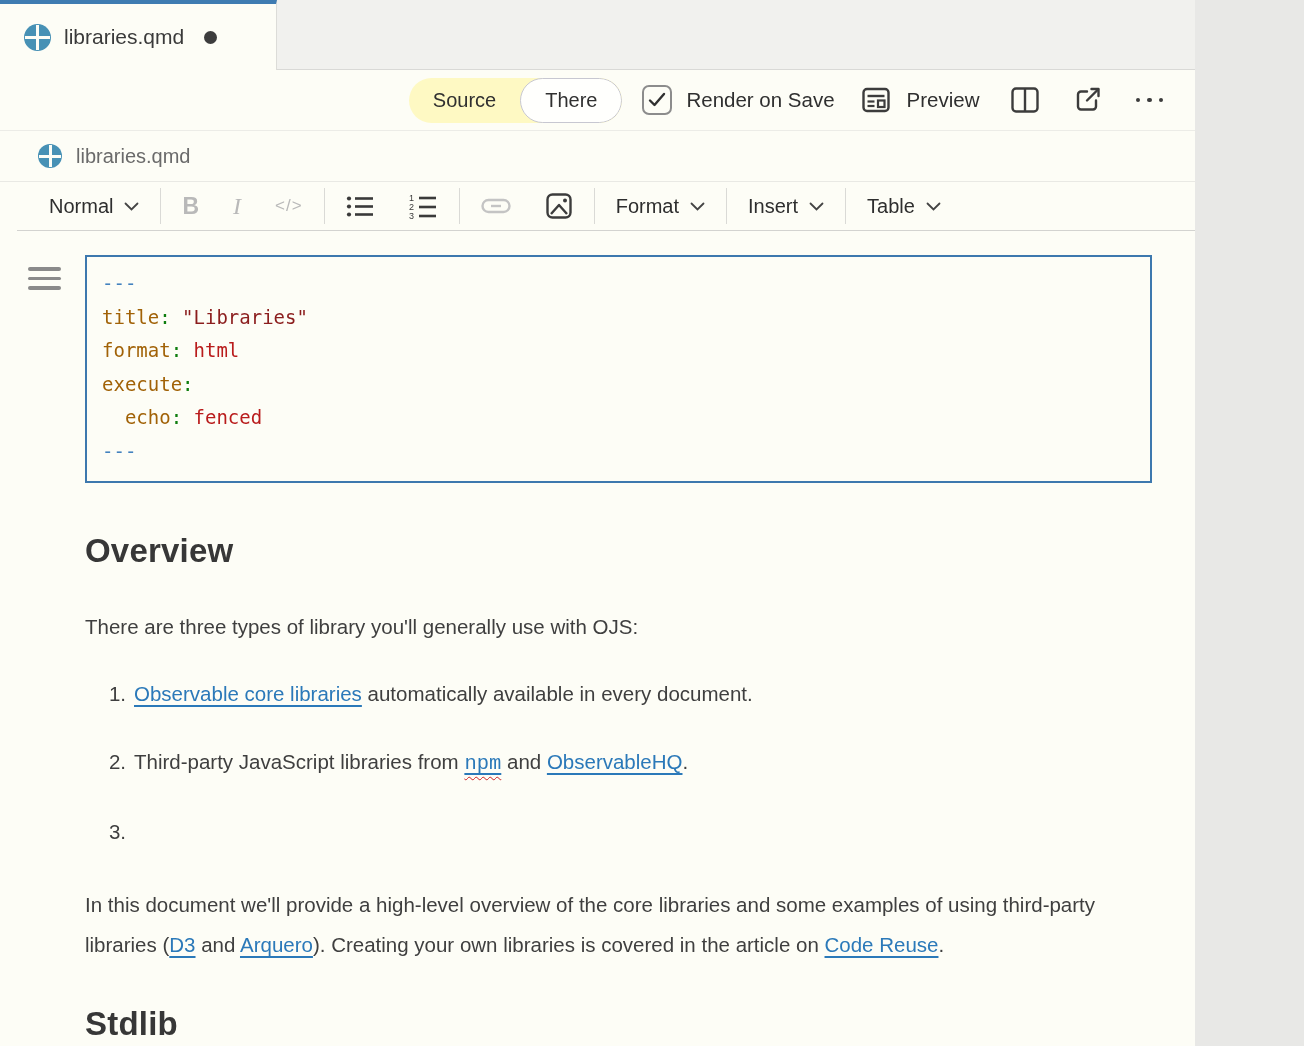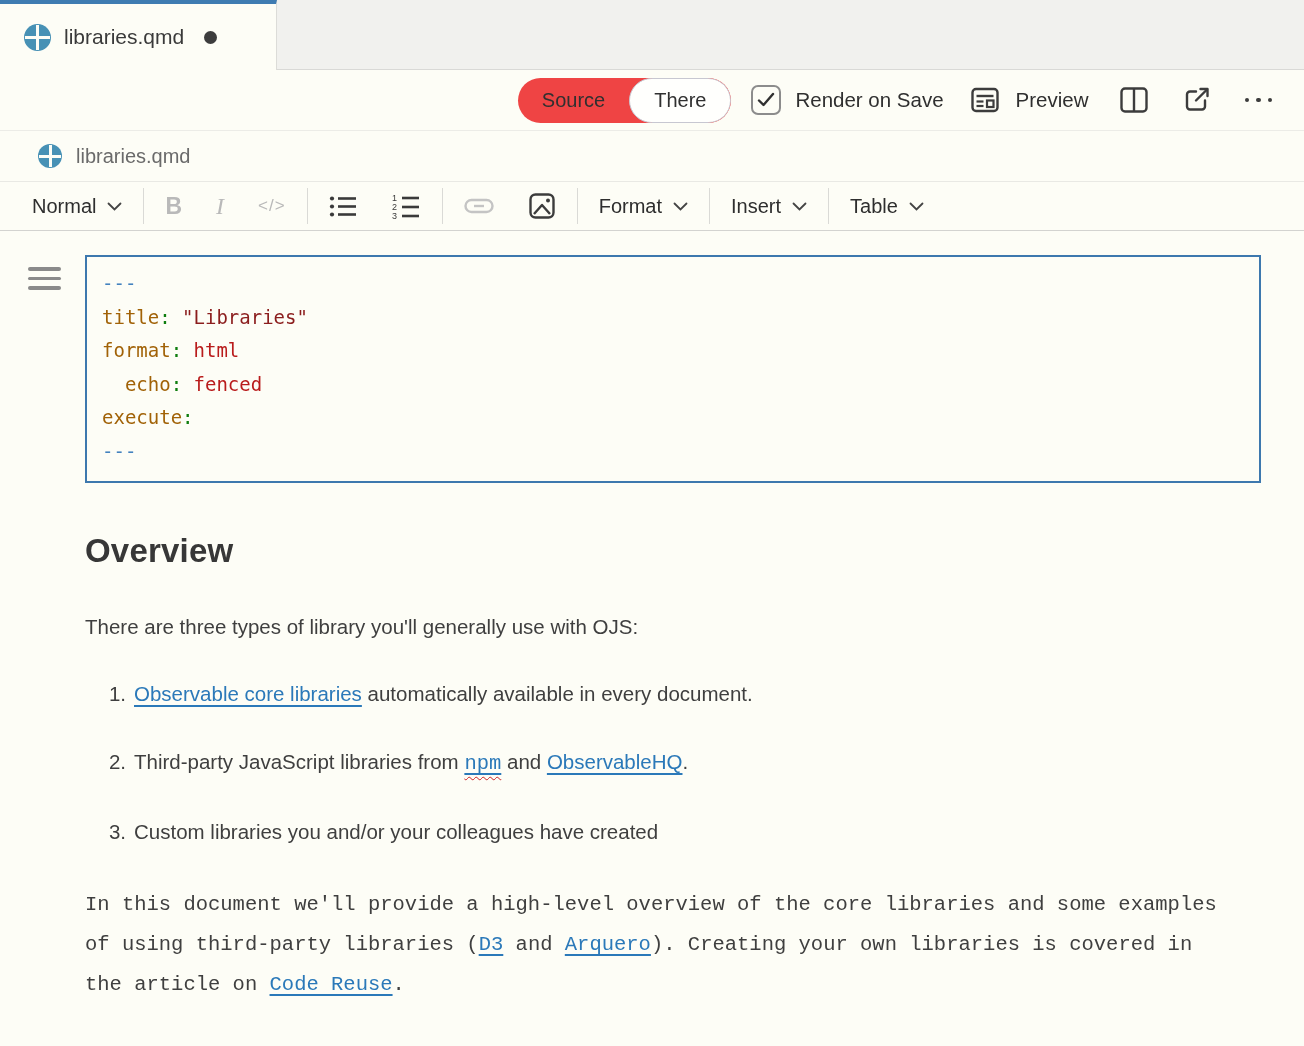--- a/index.html
+++ b/index.html
@@ -1,18 +1,18 @@
 <!DOCTYPE html>
 <html><head>
 <meta charset="utf-8">
 <style>
   * { margin:0; padding:0; box-sizing:border-box; }
   html,body { background:#e8e8e6; }
   .app {
-    position:relative; width:1304px; height:1046px; overflow:hidden;
+    position:relative; width:1195px; height:1046px; overflow:hidden;
     background:#fdfdf6; font-family:"Liberation Sans", sans-serif; color:#3f3f3f;
   }
 
   
   .tabbar { display:flex; height:70px; }
   .tab {
     width:277px; display:flex; align-items:center; gap:13px;
     padding-left:24px; background:#fdfdf6;
     border-top:4px solid #3f7cb2; border-right:1px solid #dcdcd8;
   }
@@ -25,21 +25,21 @@
   .quarto-icon::after  { content:""; position:absolute; top:1px; bottom:1px; left:50%; width:3px; margin-left:-1.5px; background:#fdfdf6; }
   .quarto-icon.small { width:24px; height:24px; }
 
   
   .top-toolbar {
     height:61px; display:flex; align-items:center; justify-content:flex-end;
     padding-right:32px; border-bottom:1px solid #ecece7;
   }
   .sv-toggle {
     display:flex; align-items:center; height:45px; border-radius:23px;
-    background:#ef4444; overflow:hidden;
+    background:#fef9c3; overflow:hidden;
   }
   .sv-btn { font-size:20px; color:#303030; background:none; border:none; height:45px;
             padding:0 24px; font-family:inherit; cursor:pointer; }
   .sv-btn.active { background:#fffffd; border:1px solid #c7c7d1; border-radius:23px; }
   .chk-group { display:flex; align-items:center; gap:14px; margin-left:20px; cursor:pointer; }
   .checkbox { width:30px; height:30px; border:2px solid #8c8c8c; border-radius:7px;
               display:flex; align-items:center; justify-content:center; background:#fdfdf6; }
   .top-label { font-size:20.5px; color:#2f2f2f; }
   .preview-btn { display:flex; align-items:center; gap:16px; margin-left:26px;
                  background:none; border:none; font-family:inherit; cursor:pointer; }
@@ -48,21 +48,21 @@
   .dots { display:flex; gap:7px; }
   .dots i { width:4.5px; height:4.5px; border-radius:50%; background:#3c3c3c; }
 
   
   .breadcrumb-row { height:51px; display:flex; align-items:center; gap:14px;
                     padding-left:38px; border-bottom:1px solid #e9e9e4; }
   .breadcrumb-label { font-size:20px; color:#6a6a6a; }
 
   
   .fmt-toolbar { height:49px; display:flex; align-items:center; padding-left:32px;
-                 border-bottom:1px solid #d3d3d0; }
+                 border-bottom:1px solid #d3d3d0;margin-left:17px; }
   .fmt-item { display:flex; align-items:center; gap:11px; background:none; border:none;
               font-family:inherit; font-size:20px; color:#2e2e2e; cursor:pointer; }
   .sep { width:1px; height:36px; background:#dadad6; margin:0 21px; }
   .tool-gap { margin-left:34px; }
   .b-icon { font-weight:bold; font-size:23px; color:#b9b9b9; }
   .i-icon { font-family:"Liberation Serif", serif; font-style:italic; font-size:24px; color:#b9b9b9; }
   .code-icon { font-size:17px; color:#b9b9b9; letter-spacing:1px; }
 
   
   .content { padding:24px 43px 0 85px; }
@@ -77,21 +77,21 @@
   .tok-string { color:#8b1d1d; }
   .tok-plain  { color:#b91c1c; }
   .code-line { white-space:pre; }
 
   .doc-heading { font-size:33px; font-weight:700; color:#373737; margin-top:49px;
                  letter-spacing:.2px; }
   .doc-intro { font-size:20.5px; color:#3f3f3f; margin-top:42px; line-height:29px; }
   .doc-list { list-style:none; margin-top:38px; }
   .doc-list li { display:flex; margin-bottom:39px; font-size:20.5px; line-height:29px; }
   .li-num { width:27px; flex:0 0 auto; margin-left:22px; text-align:right; padding-right:8px; }
-  .doc-para { font-size:20.5px; color:#3f3f3f; line-height:40px; margin-top:17px; max-width:1145px;font-family:Liberation Mono, monospace; }
+  .doc-para { font-size:20.5px; color:#3f3f3f; line-height:40px; margin-top:17px; max-width:1145px; }
   .doc-heading.next { margin-top:40px; }
   a.doc-link { color:#2b79b9; text-decoration:underline; text-decoration-thickness:1.5px;
                text-underline-offset:4px; cursor:pointer; }
   .misspell { text-decoration:underline wavy #cc2222; text-decoration-thickness:1px;
               text-underline-offset:7px; text-decoration-skip-ink:none;font-family:Liberation Mono, monospace; }
   svg { display:block; }
 </style>
 </head>
 <body>
 
@@ -248,43 +248,42 @@
       <span class="drag-handle">
           <i></i>
           <i></i>
           <i></i>
         </span>
       <div class="yaml-box">
         <div>
             <div class="code-line"><span class="tok-fence">---</span></div>
             <div class="code-line"><span class="tok-key">title</span><span class="tok-colon">: </span><span class="tok-string">"Libraries"</span></div>
             <div class="code-line"><span class="tok-key">format</span><span class="tok-colon">: </span><span class="tok-plain">html</span></div>
+            <div class="code-line"><span class="tok-key">execute</span><span class="tok-colon">:</span></div>
             <div class="code-line"><span class="tok-plain">  </span><span class="tok-key">echo</span><span class="tok-colon">: </span><span class="tok-plain">fenced</span></div>
-            <div class="code-line"><span class="tok-key">execute</span><span class="tok-colon">:</span></div>
             <div class="code-line"><span class="tok-fence">---</span></div>
           </div>
       </div>
     </div>
 
     <h1 class="doc-heading">Overview</h1>
 
     <p class="doc-intro">There are three types of library you'll generally use with OJS:</p>
 
     <ol class="doc-list">
         <li>
           <span class="li-num">1.</span>
           <span><a class="doc-link">Observable core libraries</a> automatically available in every document.</span>
         </li>
         <li>
           <span class="li-num">2.</span>
           <span>Third-party JavaScript libraries from <span class="misspell"><a class="doc-link">npm</a></span> and <a class="doc-link">ObservableHQ</a>.</span>
         </li>
         <li>
           <span class="li-num">3.</span>
-          <span>Custom libraries you and/or your colleagues have created</span>
         </li>
       </ol>
 
     <p class="doc-para">In this document we'll provide a high-level overview of the core libraries and some examples of using third-party libraries (<a class="doc-link">D3</a> and <a class="doc-link">Arquero</a>). Creating your own libraries is covered in the article on <a class="doc-link">Code Reuse</a>.</p>
 
     <h1 class="doc-heading next">Stdlib</h1>
   </div>
 </div>
 
 </body></html>

